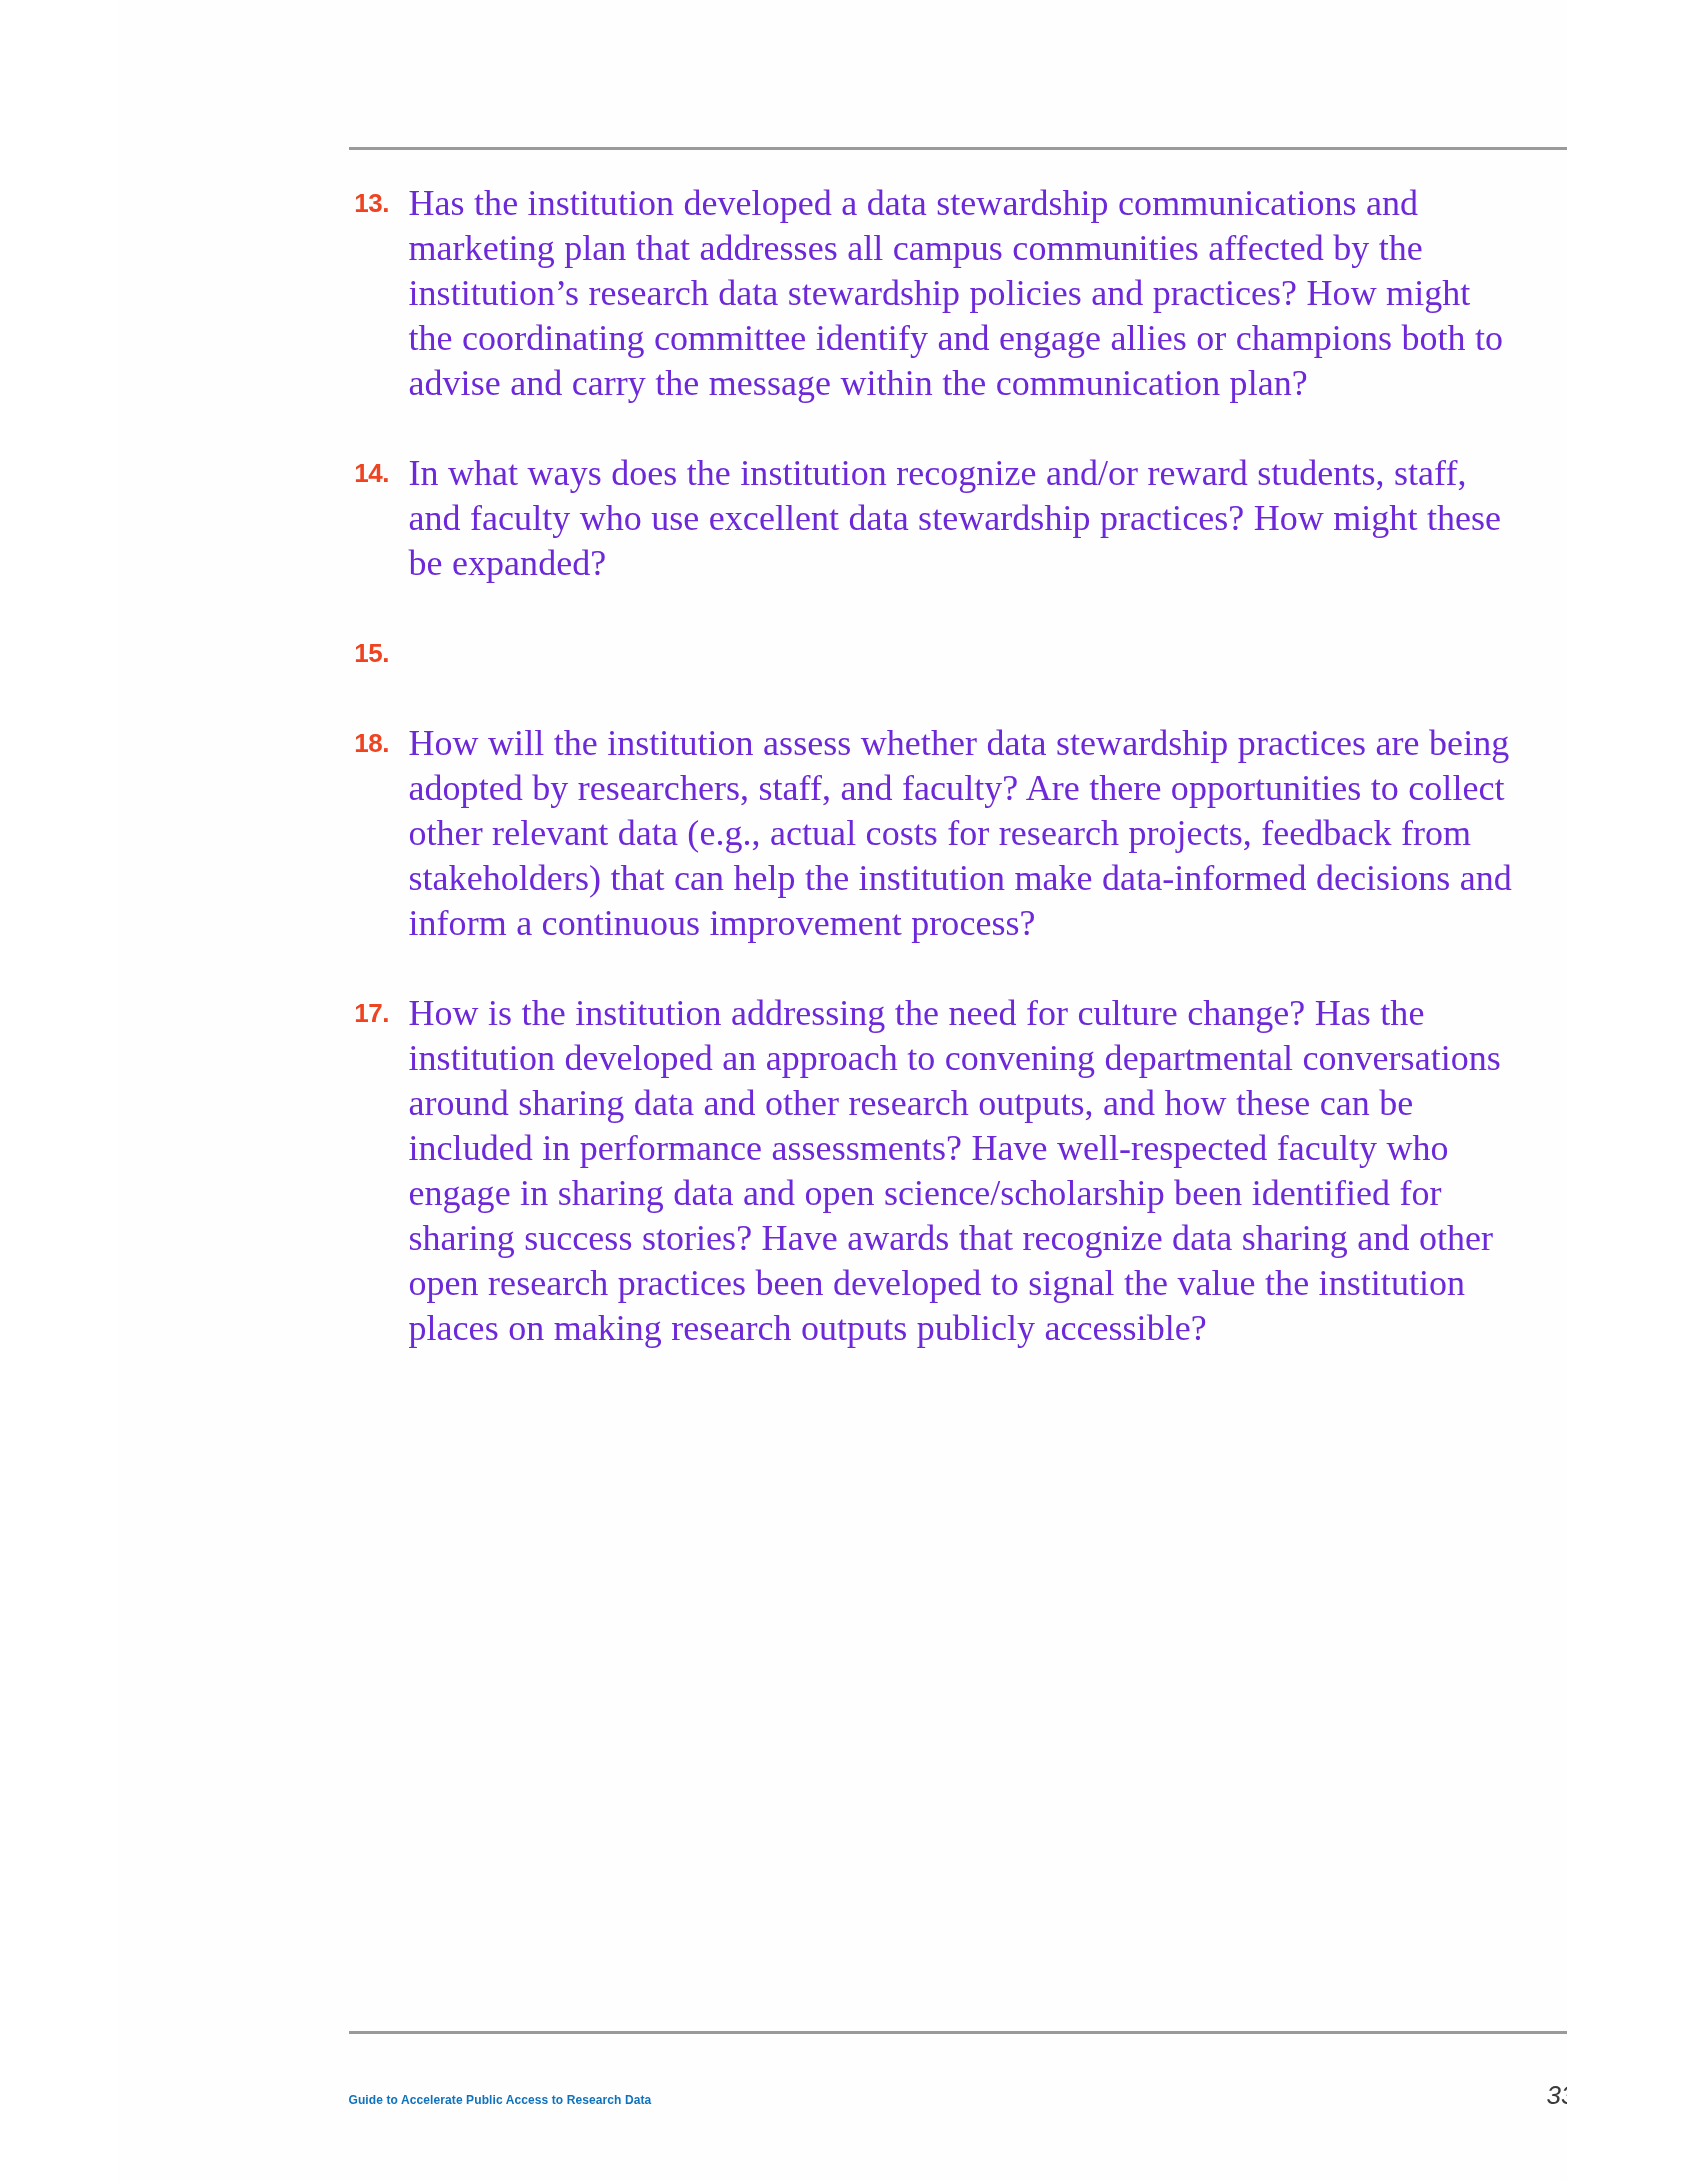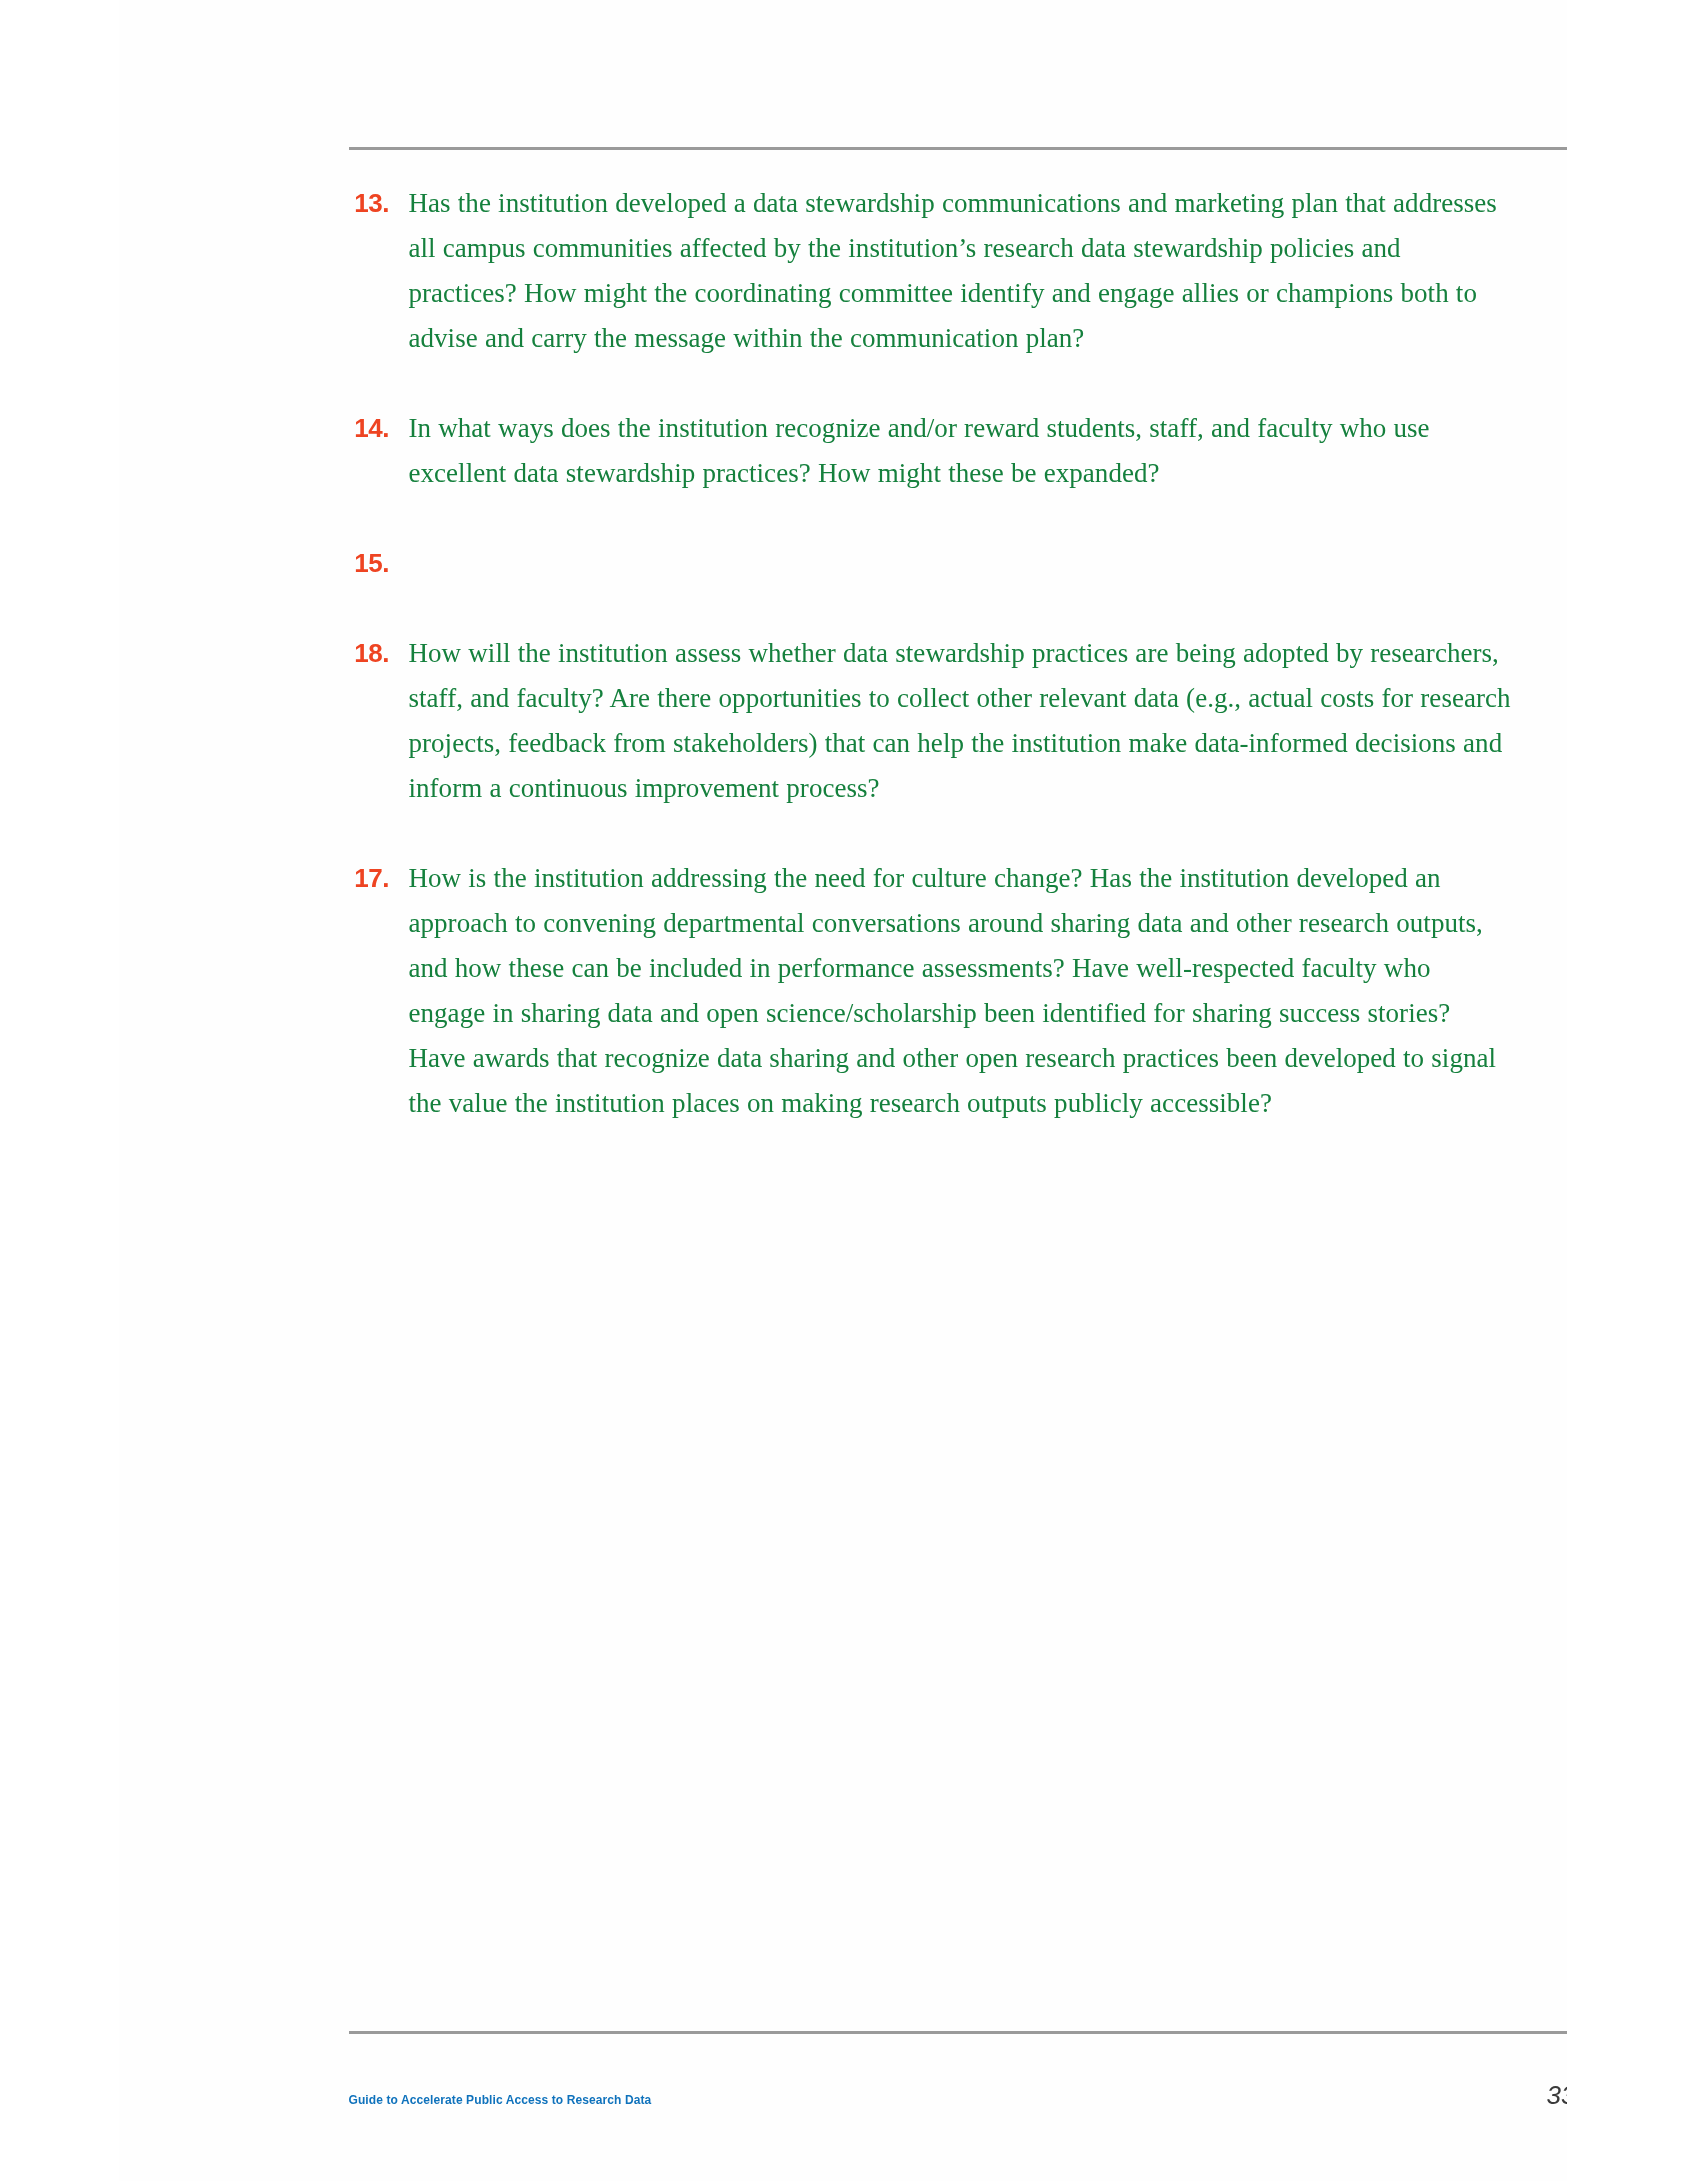--- a/index.html
+++ b/index.html
@@ -53,23 +53,23 @@
     font-weight: bold;
     font-size: 26px;
     line-height: 45px;
     color: #ee4422;
     letter-spacing: -0.4px;
   }
 
   .q-text {
     flex: 1 1 auto;
     font-family: "Liberation Serif", "DejaVu Serif", serif;
-    font-size: 27px;
+    font-size: 36px;
     line-height: 45px;
-    color: #15803d;
+    color: #6d28d9;
     max-width: 1104px;
     letter-spacing: 0.04px;
     word-spacing: 0.4px;
   }
 
   
   .footer {
     position: absolute;
     left: 230px;
     top: 2080px;

